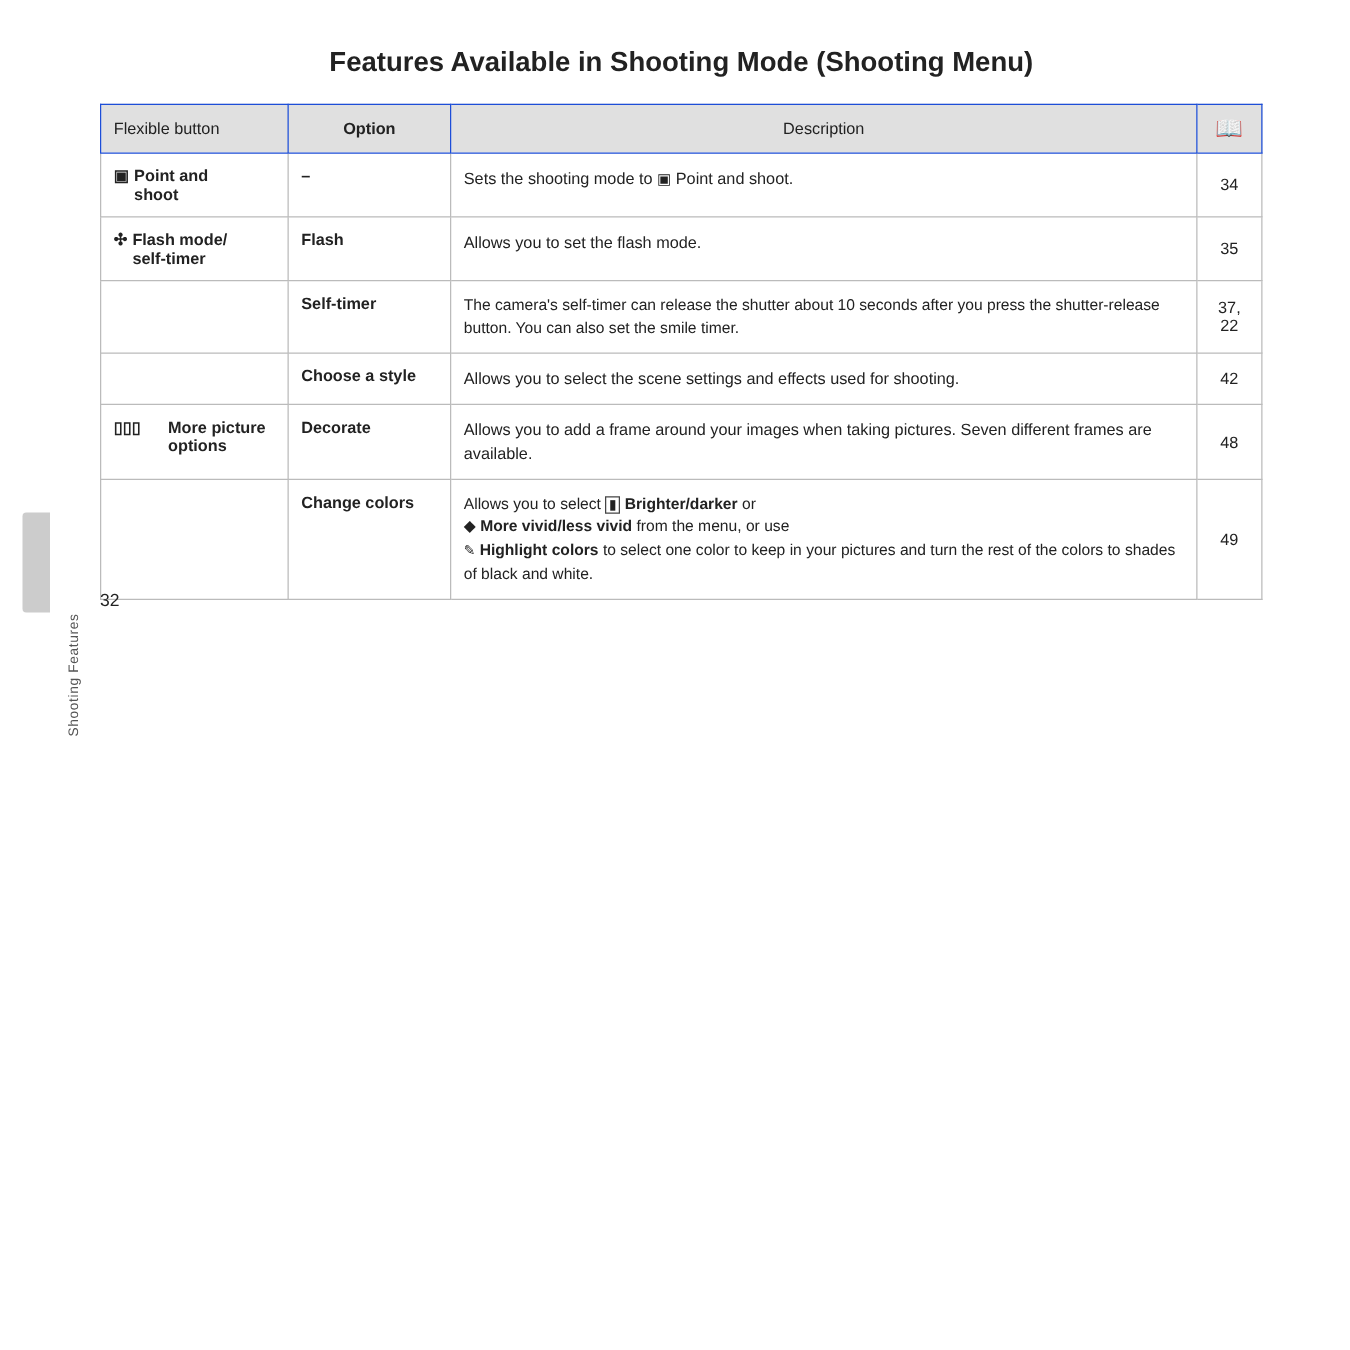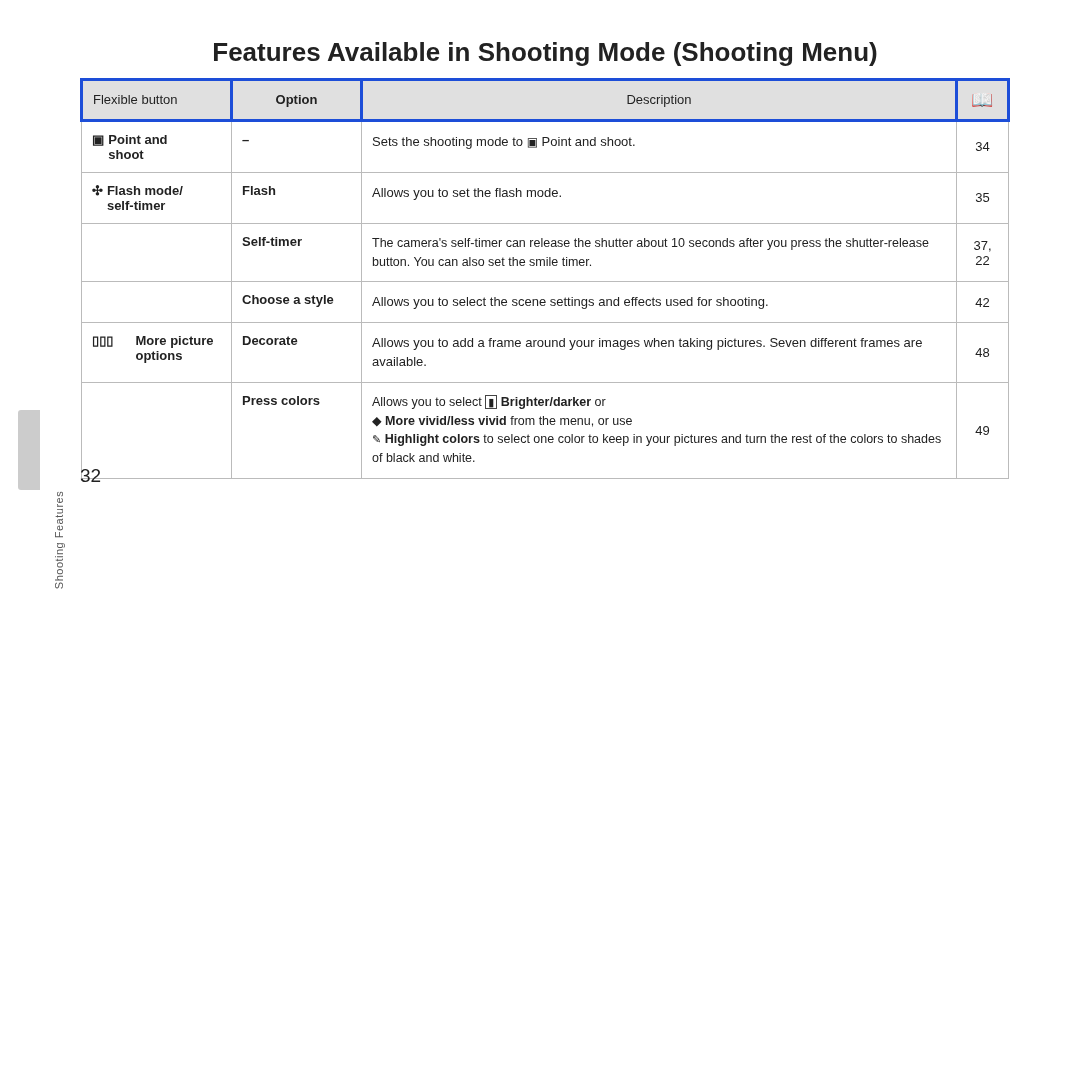--- a/index.html
+++ b/index.html
@@ -11,42 +11,42 @@
       width: 1080px;
       height: 1080px;
       overflow: hidden;
       position: relative;
     }
     .page {
       padding: 36px 70px 36px 80px;
       position: relative;
     }
     .page-title {
-      font-size: 26px;
+      font-size: 22px;
       font-weight: bold;
       text-align: center;
-      margin-bottom: 8px;
+      margin-bottom: 18px;
       line-height: 1.3;
     }
     .intro-text {
       font-size: 13px;
       margin-bottom: 14px;
     }
     table {
       width: 100%;
       border-collapse: collapse;
       font-size: 13px;
     }
     thead tr {
       background: #e0e0e0;
     }
     thead th {
       padding: 8px 10px;
       font-weight: normal;
-      border: 3px solid #1d4ed8;
+      border: 1px solid #1d4ed8;
       text-align: center;
     }
     thead th.left {
       text-align: left;
     }
     tbody td {
       padding: 10px 10px;
       vertical-align: top;
       border-right: 1px solid #bbb;
       border-bottom: 1px solid #bbb;
@@ -63,21 +63,21 @@
       font-weight: bold;
       display: flex;
       align-items: flex-start;
       gap: 4px;
       flex-wrap: wrap;
     }
     .page-num {
       position: absolute;
       bottom: 28px;
       left: 80px;
-      font-size: 19px;
+      font-size: 14px;
     }
     .sidebar-label {
       position: absolute;
       left: 10px;
       top: 50%;
       transform: translateY(-50%) rotate(-90deg);
       transform-origin: center center;
       font-size: 11px;
       color: #555;
       white-space: nowrap;
@@ -199,21 +199,21 @@
           <span>Allows you to add a frame around your images when taking pictures. Seven different frames are available.</span>
         </td>
         <td class="col-page">
           <span>48</span>
         </td>
       </tr>
 
       <tr>
         <td class="col-flex"></td>
         <td class="col-opt">
-          <span>Press colors</span>
+          <span>Change colors</span>
         </td>
         <td class="col-desc row-desc desc-small">
           Allows you to select <span style="font-size:11px; border:1px solid #444; padding:0 2px;">▮</span> <strong>Brighter/darker</strong> or<br>
           <span>◆</span> <strong>More vivid/less vivid</strong> from the menu, or use<br>
           <span style="font-size:11px;">✎</span> <strong>Highlight colors</strong> to select one color to keep in your pictures and turn the rest of the colors to shades of black and white.
         </td>
         <td class="col-page">
           <span>49</span>
         </td>
       </tr>

